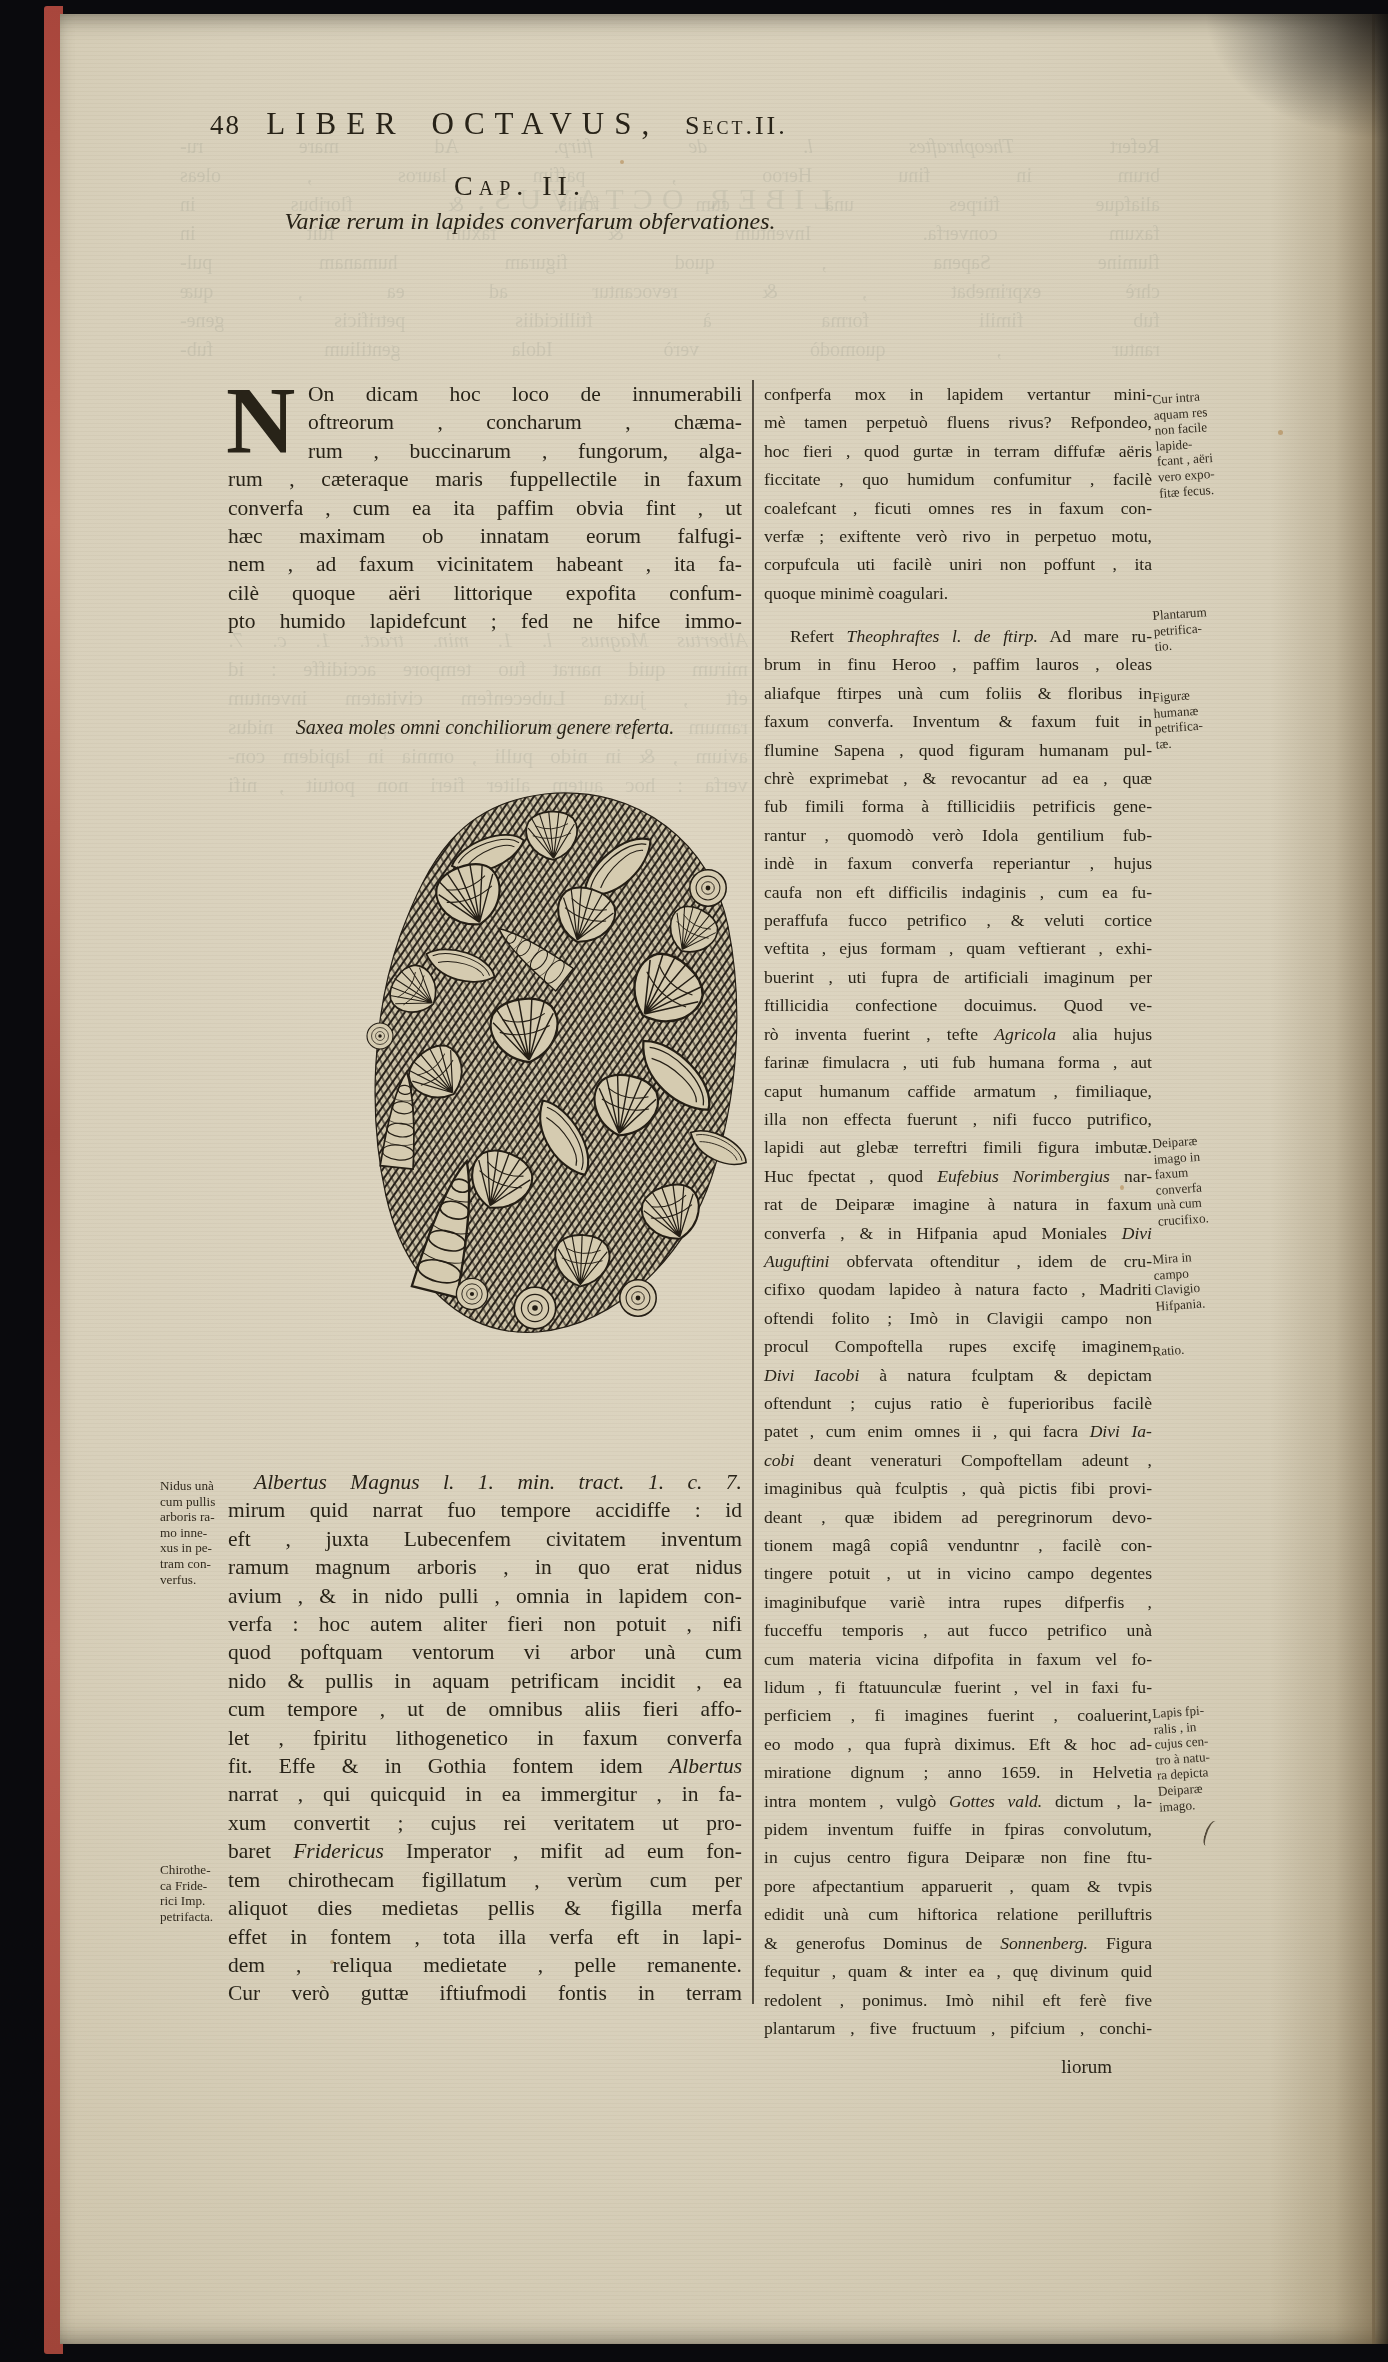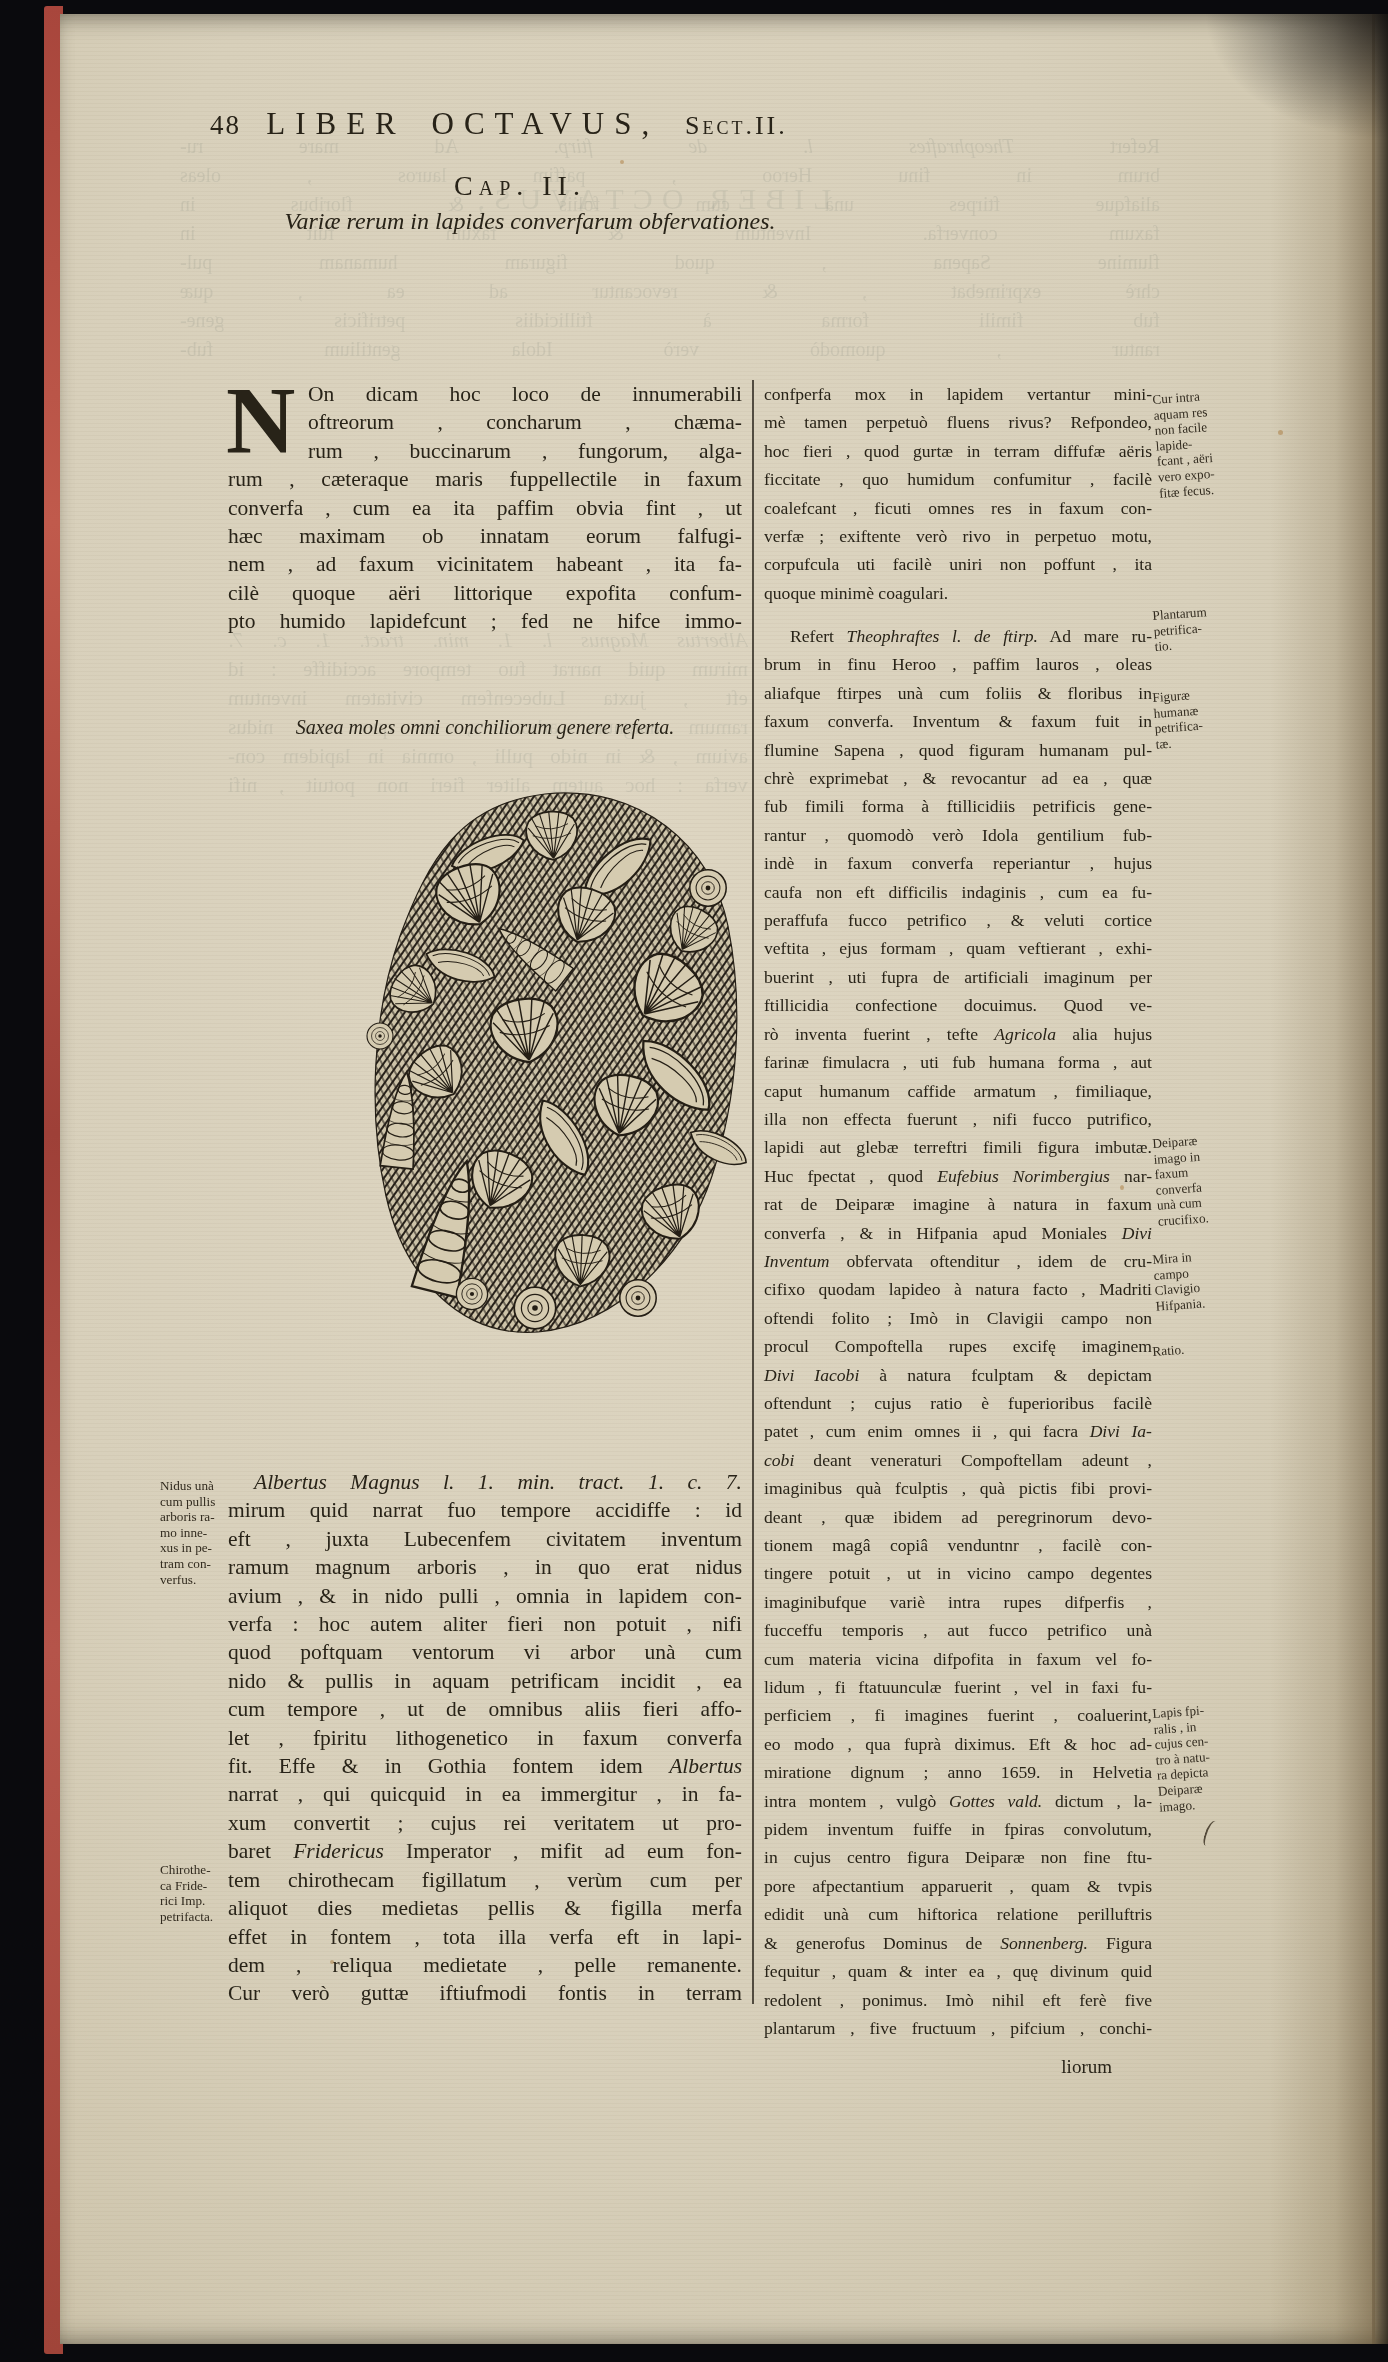--- a/index.html
+++ b/index.html
@@ -240,21 +240,21 @@
           <div class="tline"><span>buerint , uti fupra de artificiali imaginum per</span></div>
           <div class="tline"><span>ftillicidia confectione docuimus.  Quod ve-</span></div>
           <div class="tline"><span>rò inventa fuerint , tefte </span><i>Agricola</i><span> alia hujus</span></div>
           <div class="tline"><span>farinæ fimulacra , uti fub humana forma , aut</span></div>
           <div class="tline"><span>caput humanum caffide armatum , fimiliaque,</span></div>
           <div class="tline"><span>illa non effecta fuerunt , nifi fucco putrifico,</span></div>
           <div class="tline"><span>lapidi aut glebæ terreftri fimili figura imbutæ.</span></div>
           <div class="tline"><span>Huc fpectat , quod </span><i>Eufebius Norimbergius</i><span> nar-</span></div>
           <div class="tline"><span>rat de Deiparæ imagine à natura in faxum</span></div>
           <div class="tline"><span>converfa , &amp; in Hifpania apud Moniales </span><i>Divi</i><span></span></div>
-          <div class="tline"><span></span><i>Inventum</i><span> obfervata oftenditur , idem de cru-</span></div>
+          <div class="tline"><span></span><i>Auguftini</i><span> obfervata oftenditur , idem de cru-</span></div>
           <div class="tline"><span>cifixo quodam lapideo à natura facto , Madriti</span></div>
           <div class="tline"><span>oftendi folito ;  Imò in Clavigii campo non</span></div>
           <div class="tline"><span>procul Compoftella rupes excifę imaginem</span></div>
           <div class="tline"><span></span><i>Divi Iacobi</i><span> à natura fculptam &amp; depictam</span></div>
           <div class="tline"><span>oftendunt ; cujus ratio è fuperioribus facilè</span></div>
           <div class="tline"><span>patet , cum enim omnes ii , qui facra </span><i>Divi Ia-</i><span></span></div>
           <div class="tline"><span></span><i>cobi</i><span> deant veneraturi Compoftellam adeunt ,</span></div>
           <div class="tline"><span>imaginibus quà fculptis , quà pictis fibi provi-</span></div>
           <div class="tline"><span>deant , quæ ibidem ad peregrinorum devo-</span></div>
           <div class="tline"><span>tionem magâ copiâ venduntnr , facilè con-</span></div>

